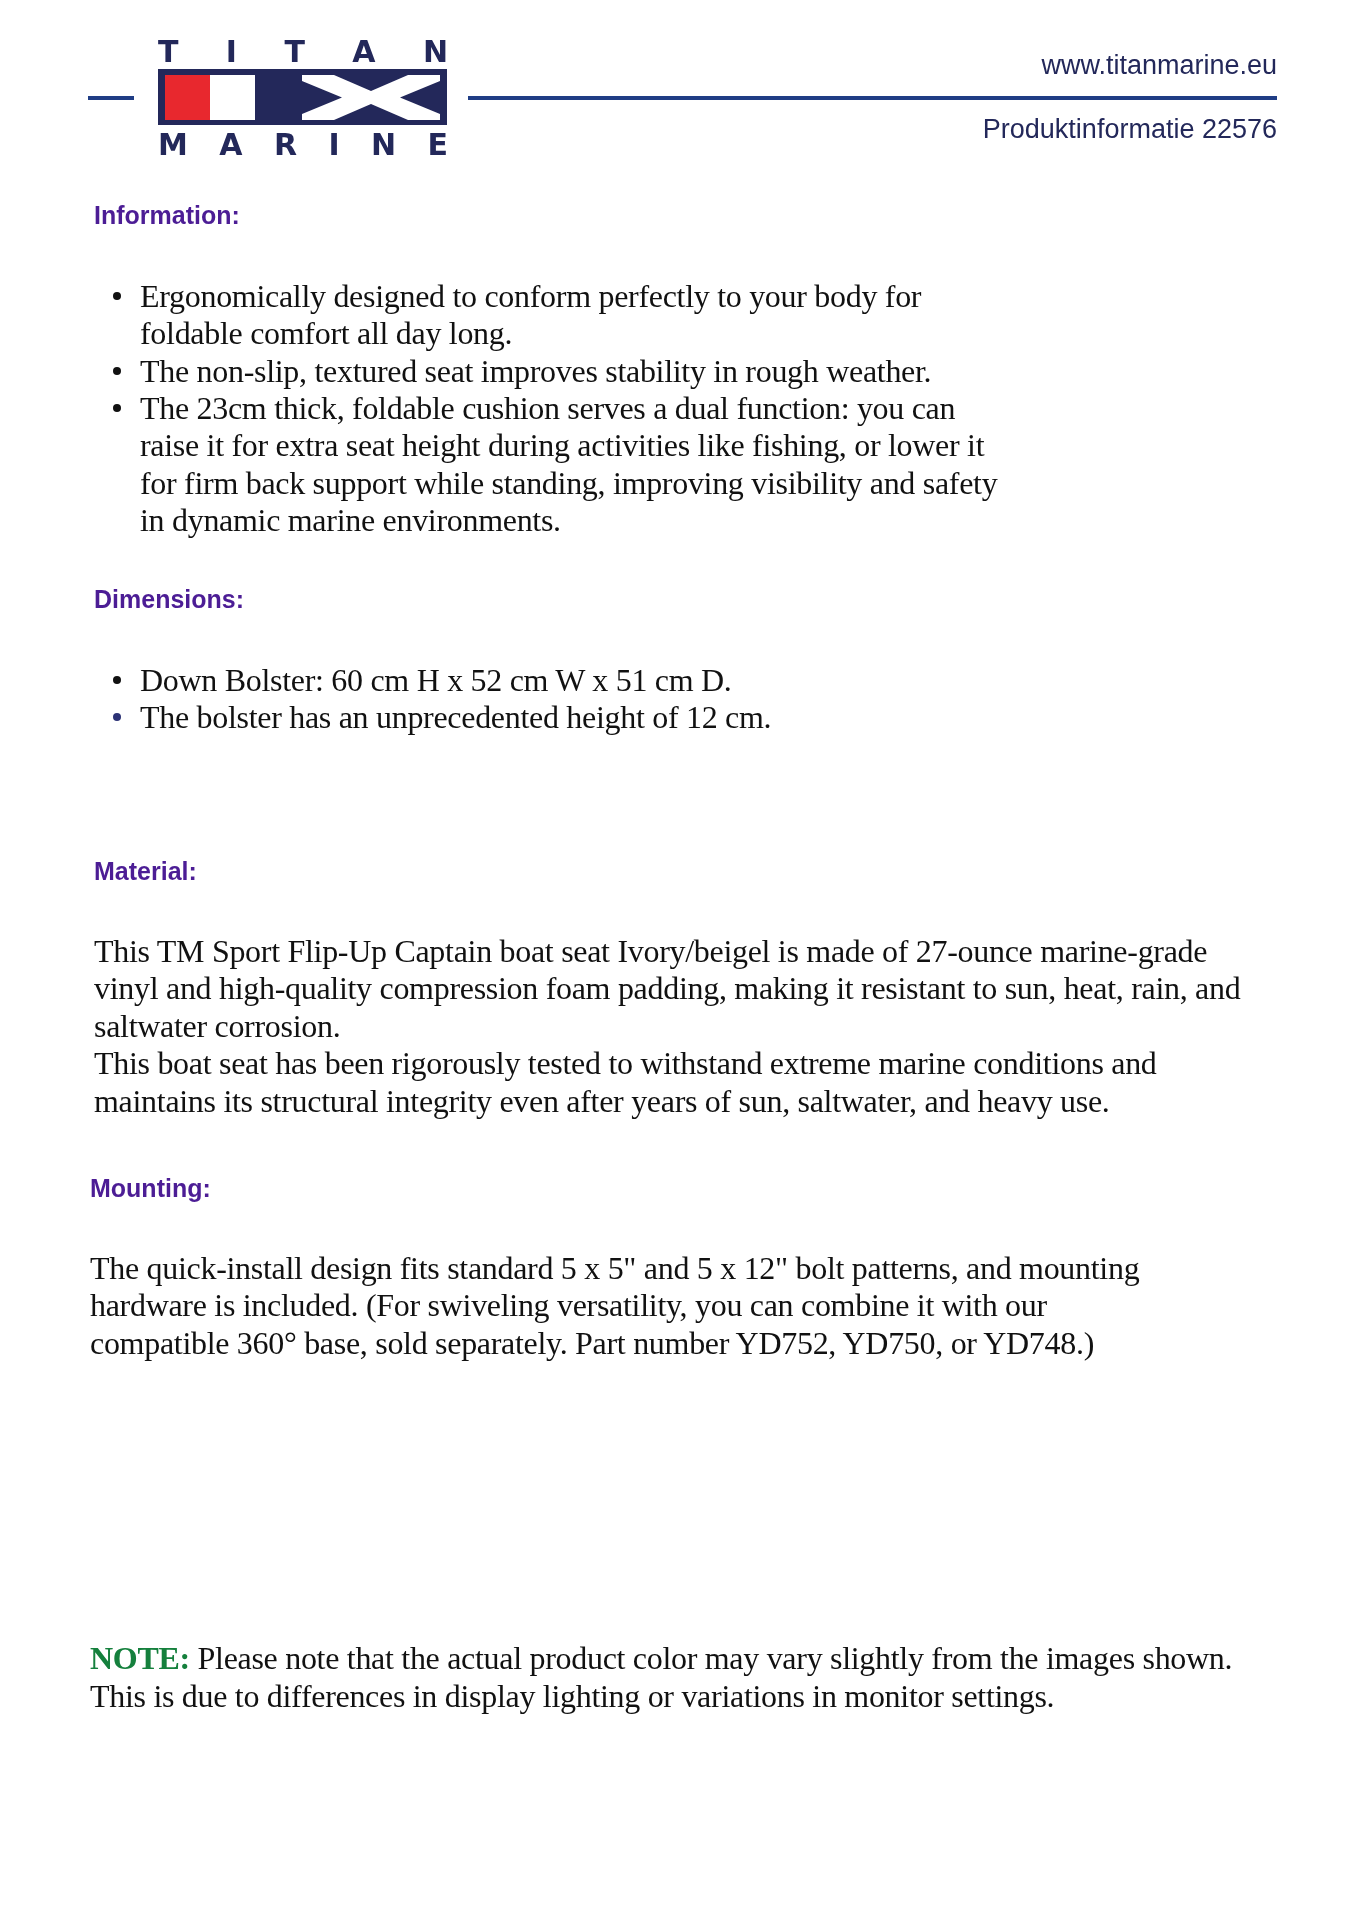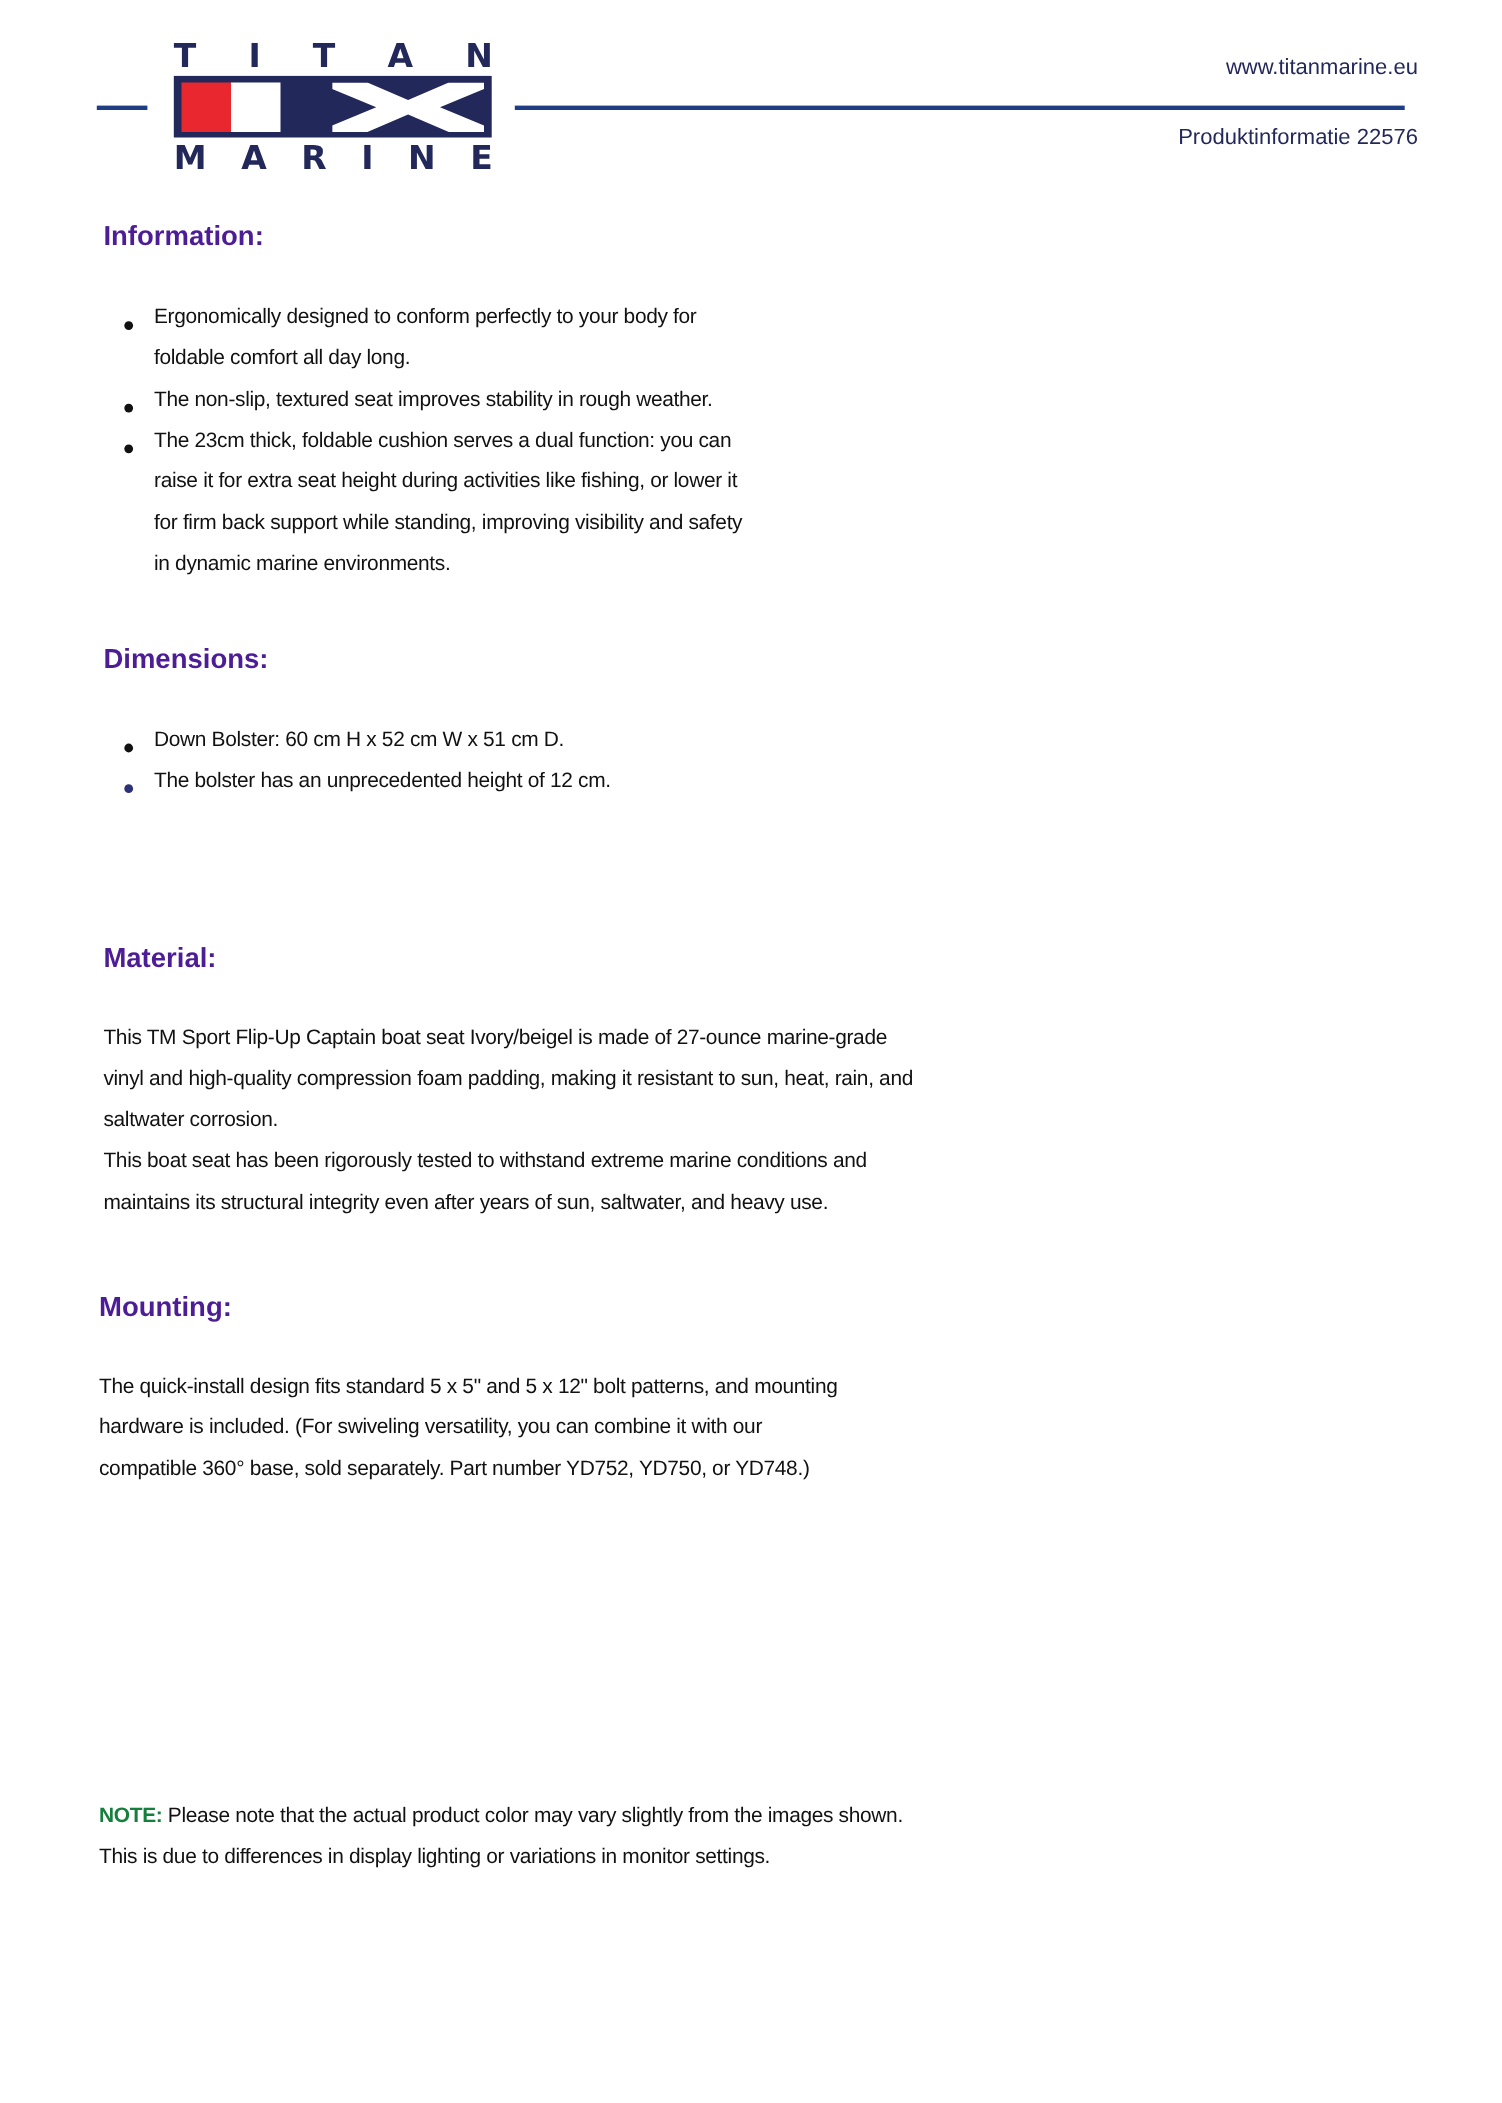--- a/index.html
+++ b/index.html
@@ -4,23 +4,23 @@
 <style>
   html, body { margin:0; padding:0; background:#ffffff; }
   body { width:1365px; height:1912px; position:relative; overflow:hidden;
          font-family:"Liberation Sans", sans-serif; color:#111111; }
   .hline { position:absolute; height:4px; background:#1f3d85; }
   .logo-text { position:absolute; left:158px; width:290px; display:flex; justify-content:space-between;
                font-family:"DejaVu Sans", sans-serif; font-weight:bold; color:#23285a; font-size:30px; line-height:1; }
   .logo-box { position:absolute; left:158px; top:69px; width:289px; height:56px; background:#23285a; }
   .flag-red { position:absolute; left:7px; top:6px; width:45px; height:45px; background:#e8282e; }
   .flag-white { position:absolute; left:52px; top:6px; width:45px; height:45px; background:#ffffff; }
-  .header-right { position:absolute; right:76px; text-align:right; color:#23285a; font-size:20px; white-space:nowrap; }
+  .header-right { position:absolute; right:88px; text-align:right; color:#23285a; font-size:27px; white-space:nowrap; }
   .heading { position:absolute; font-weight:bold; color:#4c1d95; font-size:25px; white-space:nowrap; }
-  .line { position:absolute; font-size:19px; white-space:nowrap; letter-spacing:-0.3px; }
+  .line { position:absolute; font-size:32px; white-space:nowrap; letter-spacing:-0.3px;font-family:Liberation Serif, serif; }
   .bullet { position:absolute; width:8px; height:8px; border-radius:50%; background:#111; }
   .bullet.blue { background:#2c3275; }
   .note-label { color:#15803d; font-weight:bold; }
 </style>
 </head>
 <body>
 
 <div class="hline" style="left:88px; top:96px; width:46px;"></div>
 <div class="hline" style="left:468px; top:96px; width:809px;"></div>
 

